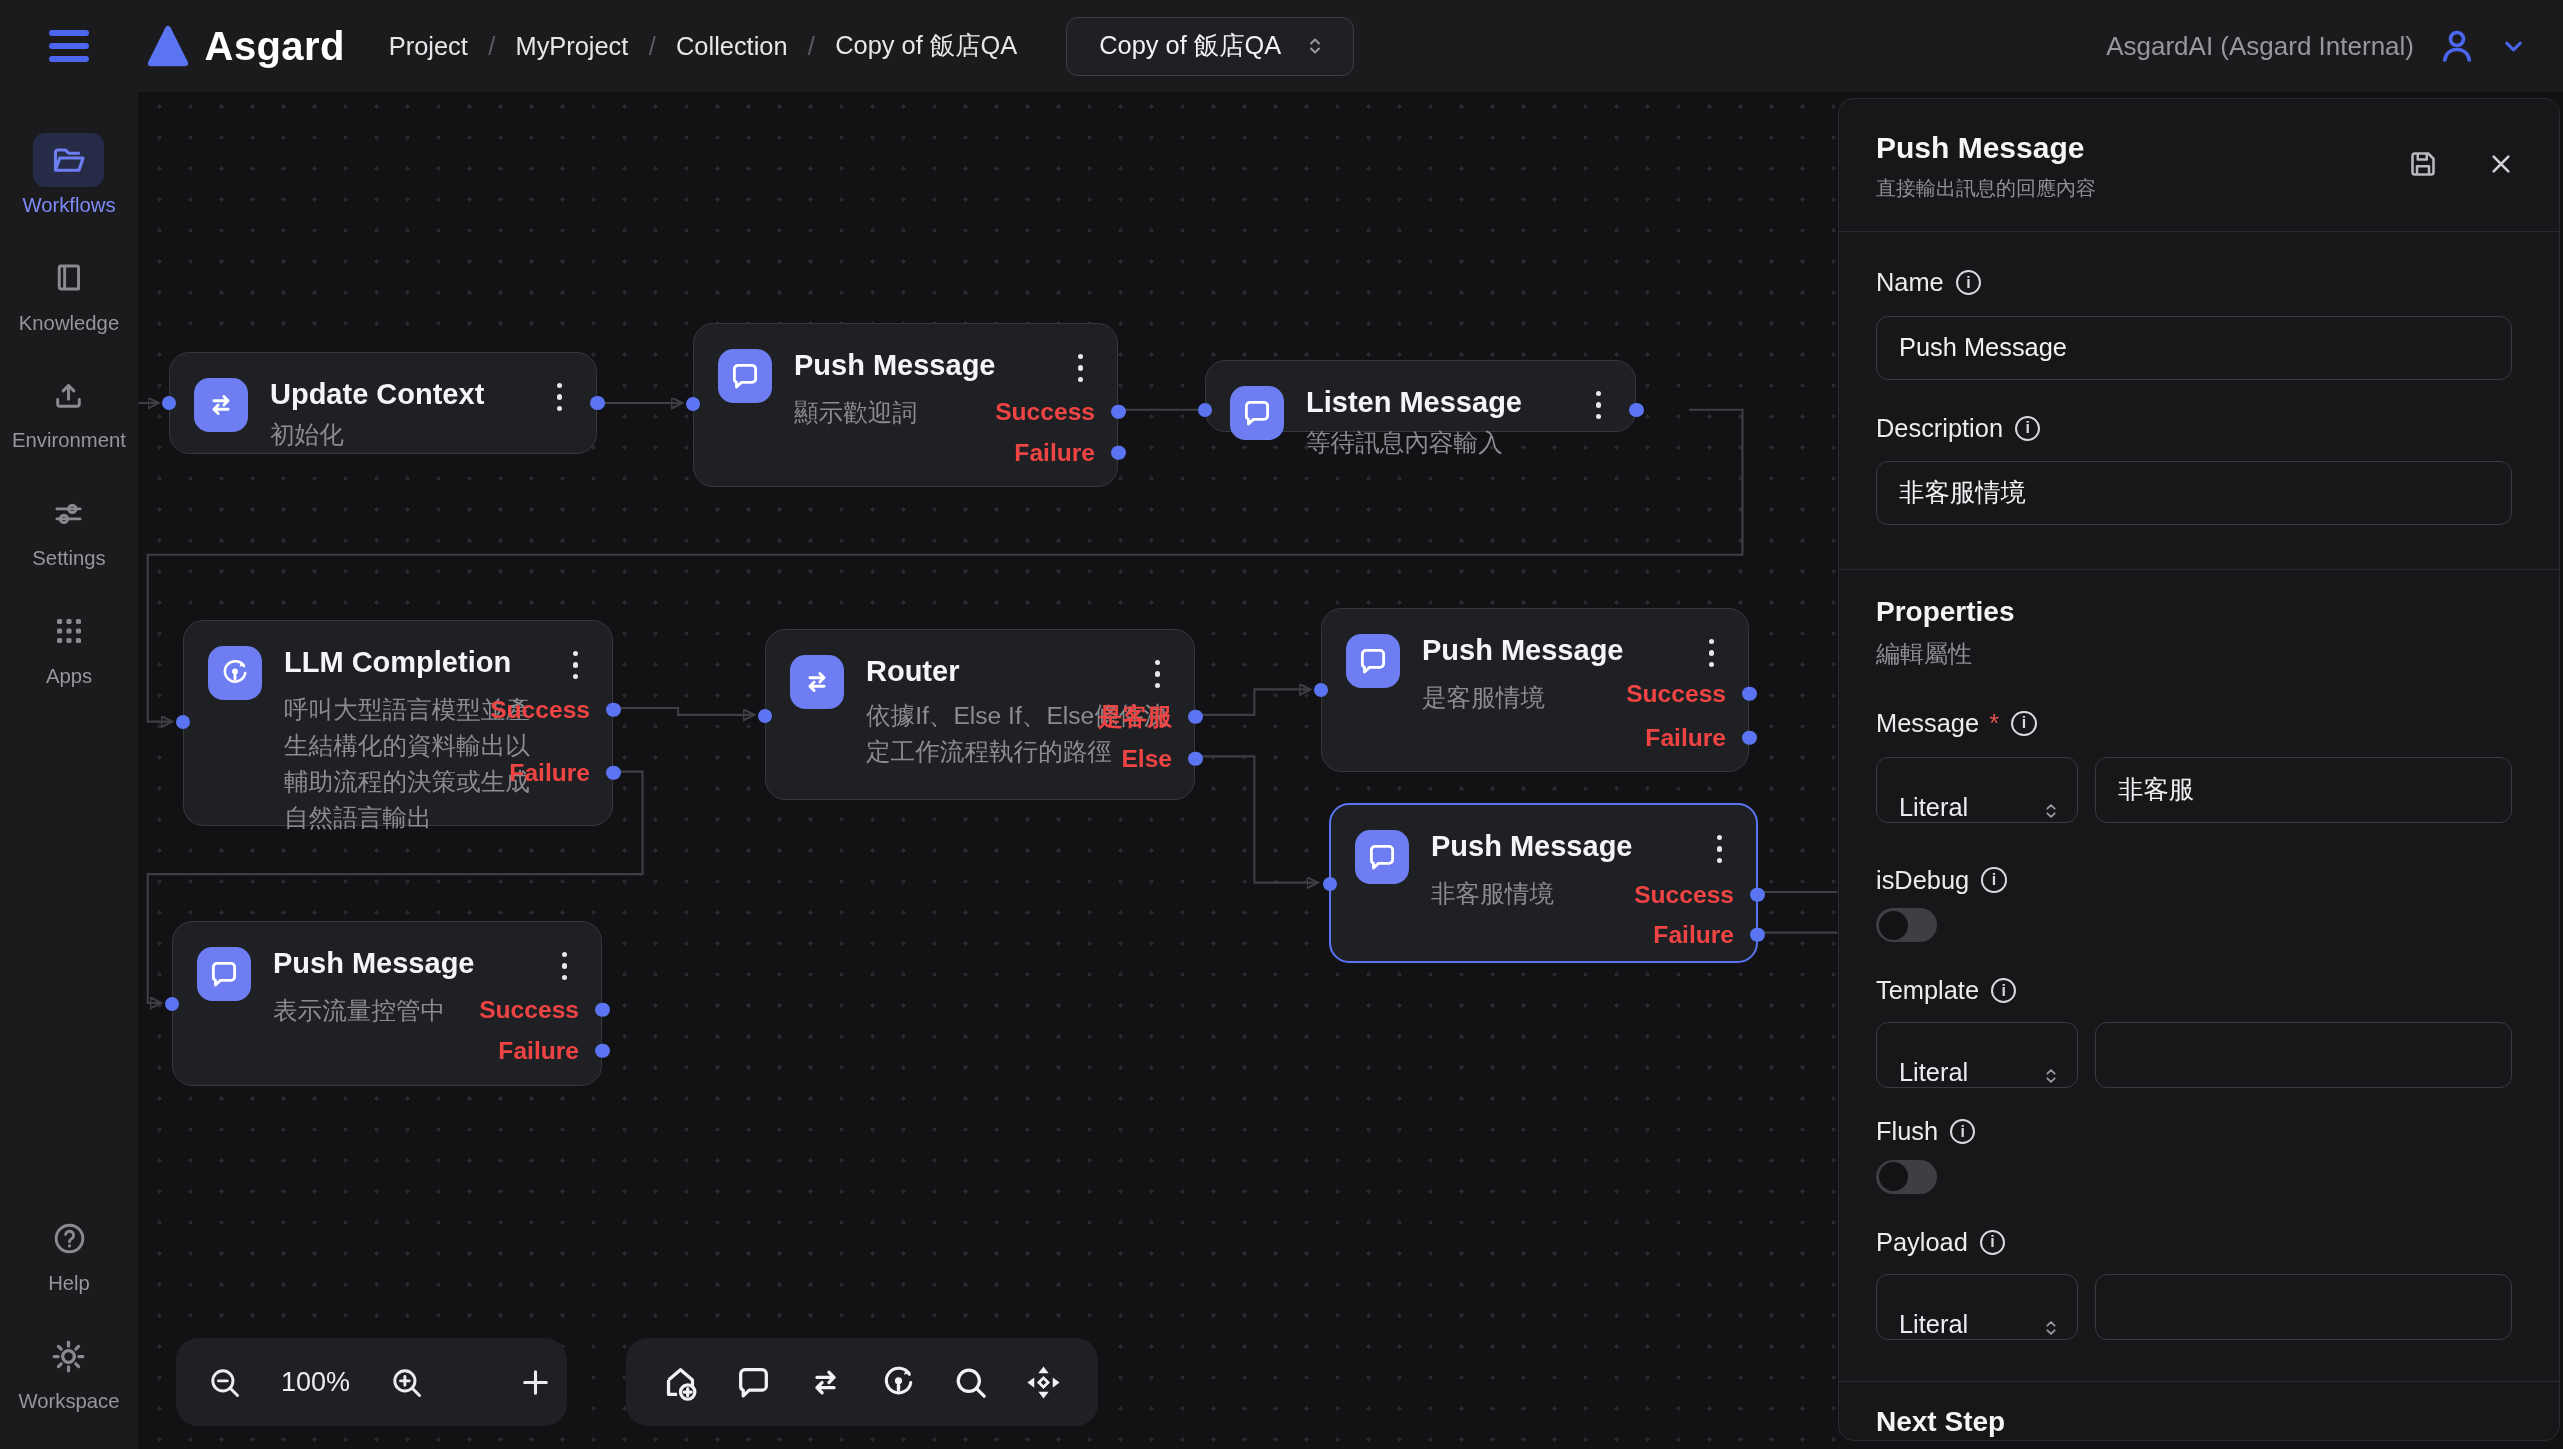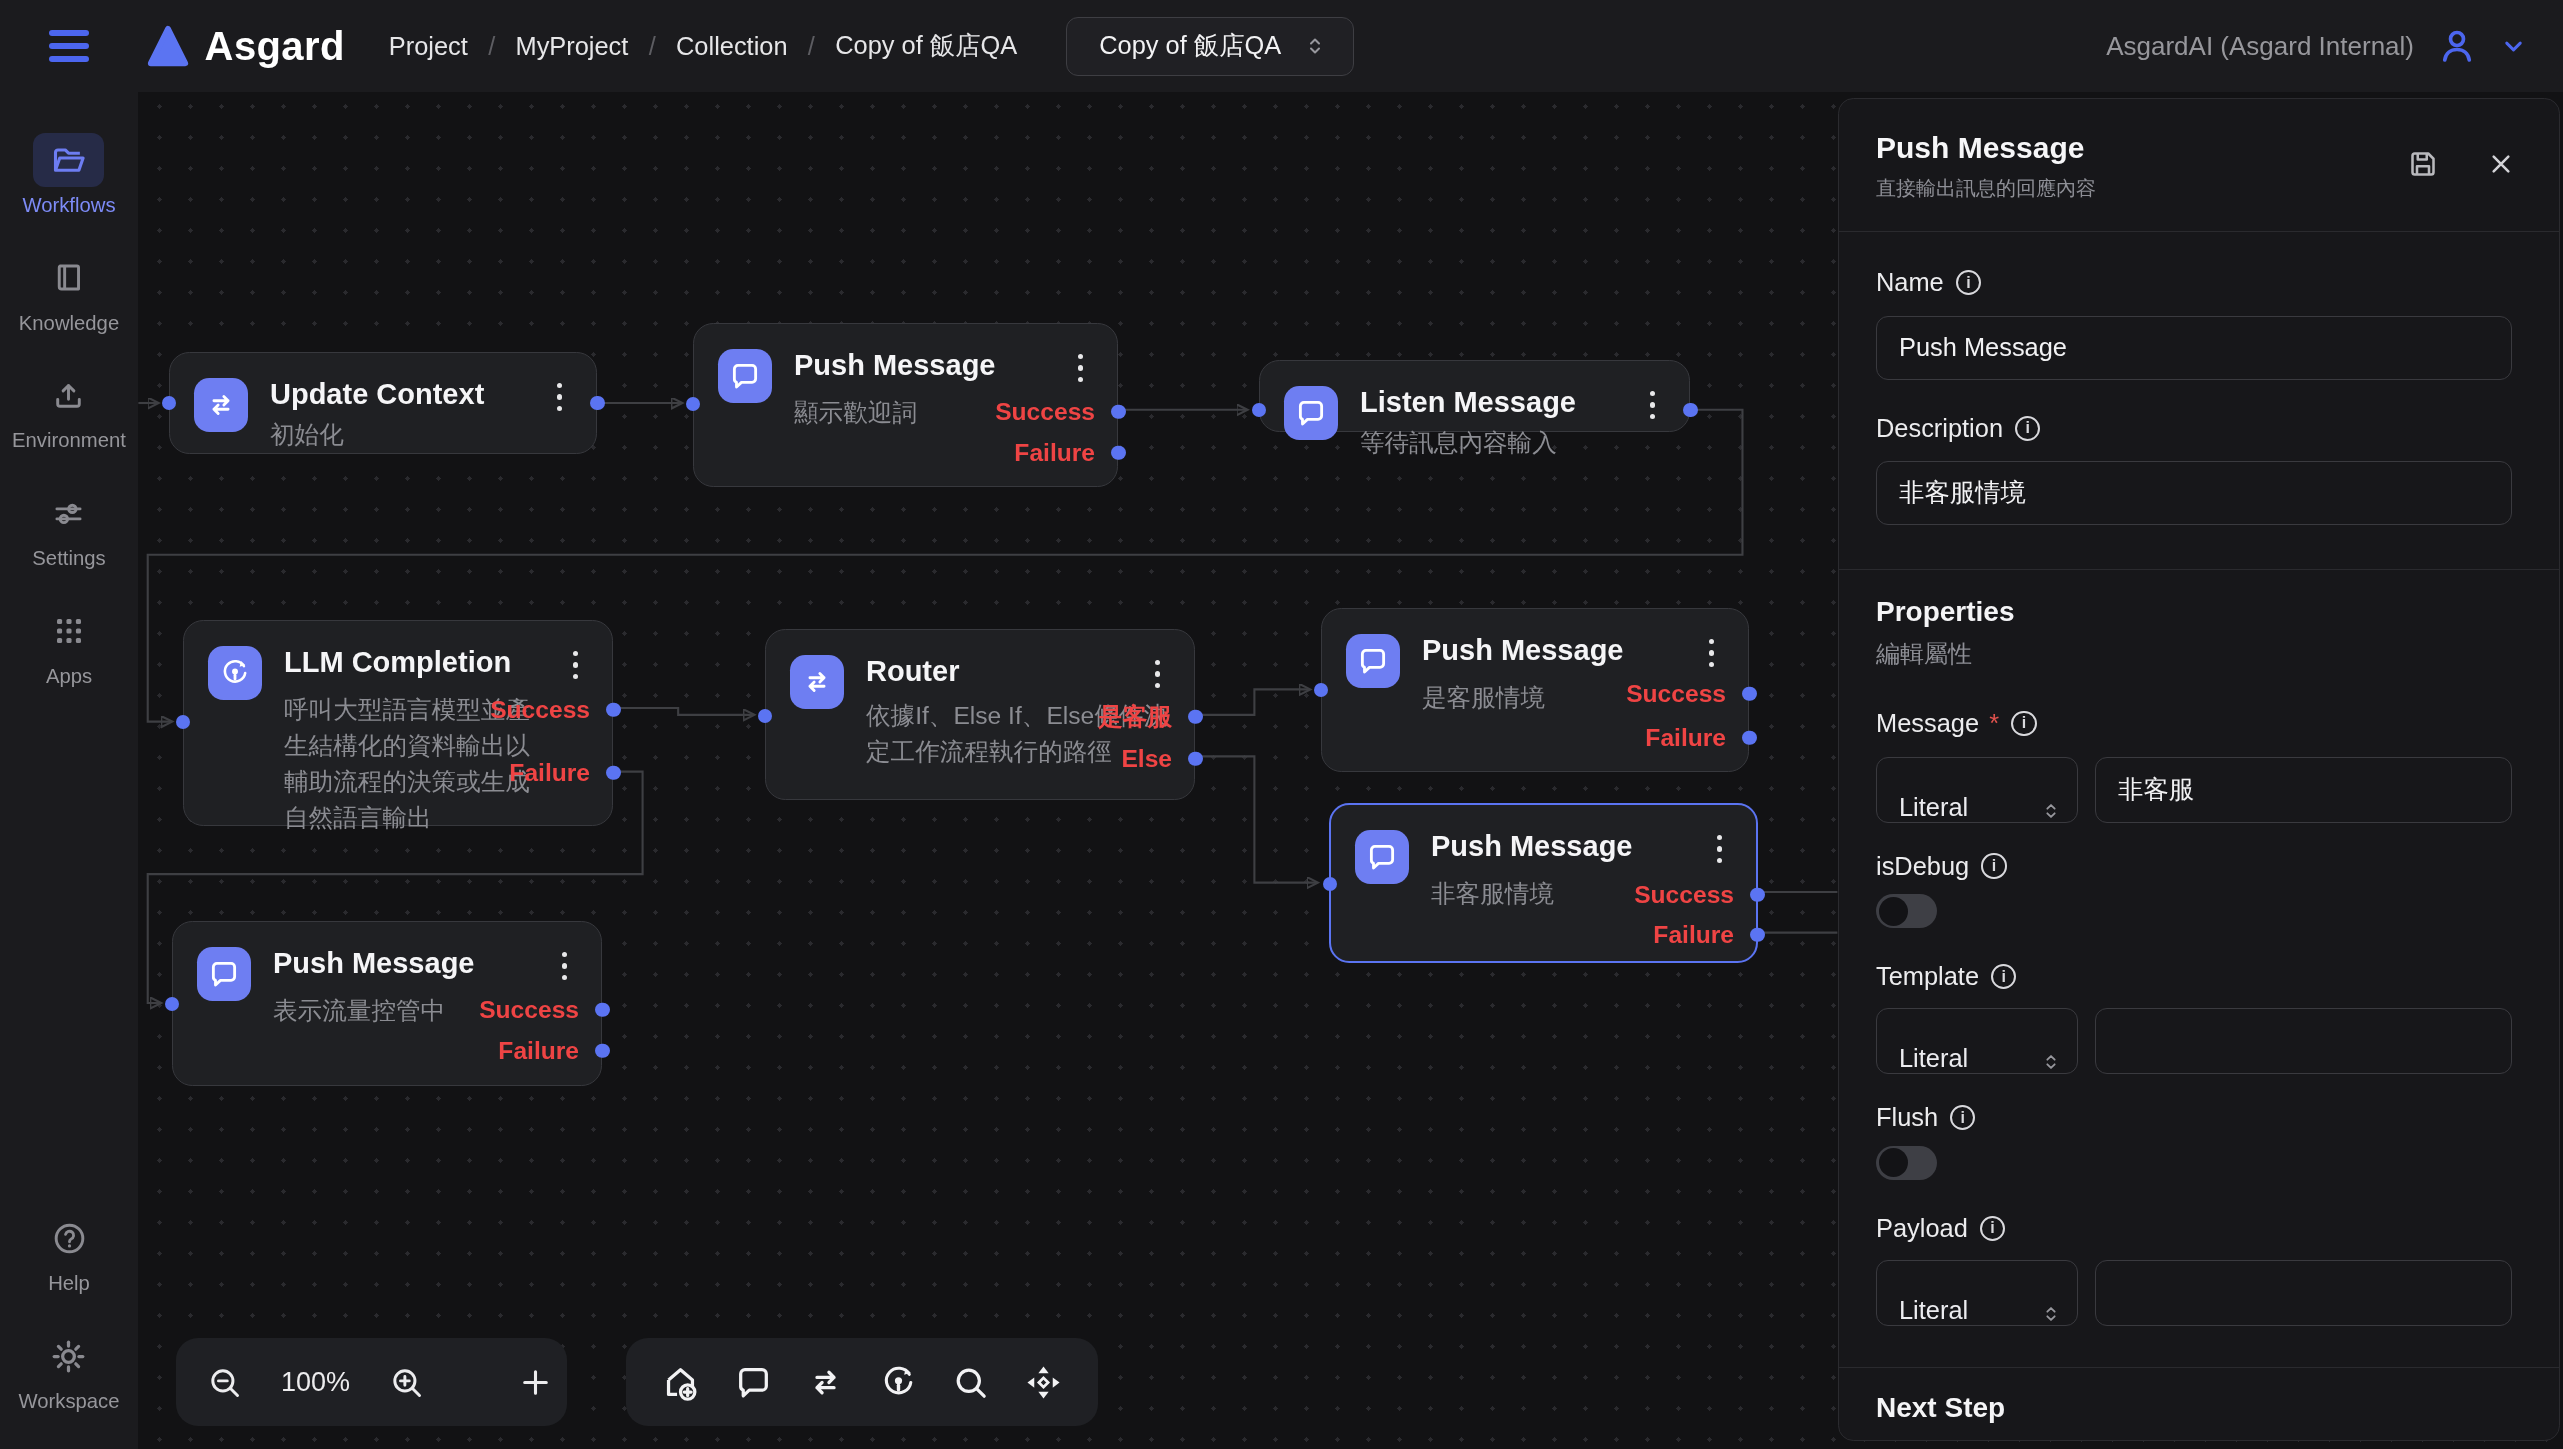--- a/index.html
+++ b/index.html
@@ -181,21 +181,21 @@
         <i></i>
       </div>
     <div class="port" style="top:73px">
         <span class="port-label">Success</span>
       </div>
     <div class="port" style="top:114px">
         <span class="port-label">Failure</span>
       </div>
   </div>
 
-  <div class="node node--sm" style="left:1259px;top:340px;width:431px;height:72px">
+  <div class="node node--sm" style="left:1205px;top:340px;width:431px;height:72px">
     <span class="handle in" style="top:42px"></span>
     <div class="node-icon">
       <svg width="34" height="34" viewBox="0 0 24 24" fill="none" stroke="#ffffff" stroke-width="2" stroke-linejoin="round">
           <path d="M4.5 7a2.5 2.5 0 0 1 2.5-2.5h10A2.5 2.5 0 0 1 19.5 7v7a2.5 2.5 0 0 1-2.5 2.5H9.5L6 19.8v-3.3A2.5 2.5 0 0 1 4.5 14z"></path>
         </svg>
     </div>
     <div class="node-title">Listen Message</div>
     <div class="node-sub">等待訊息內容輸入</div>
     <div class="kebab">
         <i></i>
@@ -565,21 +565,21 @@
       <div class="select">
         <span>Literal</span>
         <svg width="22" height="22" viewBox="0 0 24 24" fill="none" stroke="#97979d" stroke-width="2" stroke-linecap="round" stroke-linejoin="round">
             <path d="M8 9.5l4-4 4 4"></path>
             <path d="M8 14.5l4 4 4-4"></path>
           </svg>
       </div>
       <input class="text-input" readonly="" value="非客服" style="">
     </div>
 
-    <div class="field-label" style="margin-top:29px">
+    <div class="field-label" style="margin-top:43px">
       <span>isDebug</span>
         <span class="info">i</span>
     </div>
     <div class="toggle"></div>
 
     <div class="field-label" style="margin-top:34px">
       <span>Template</span>
         <span class="info">i</span>
     </div>
     <div class="prop-row" style="margin-top:17px">

